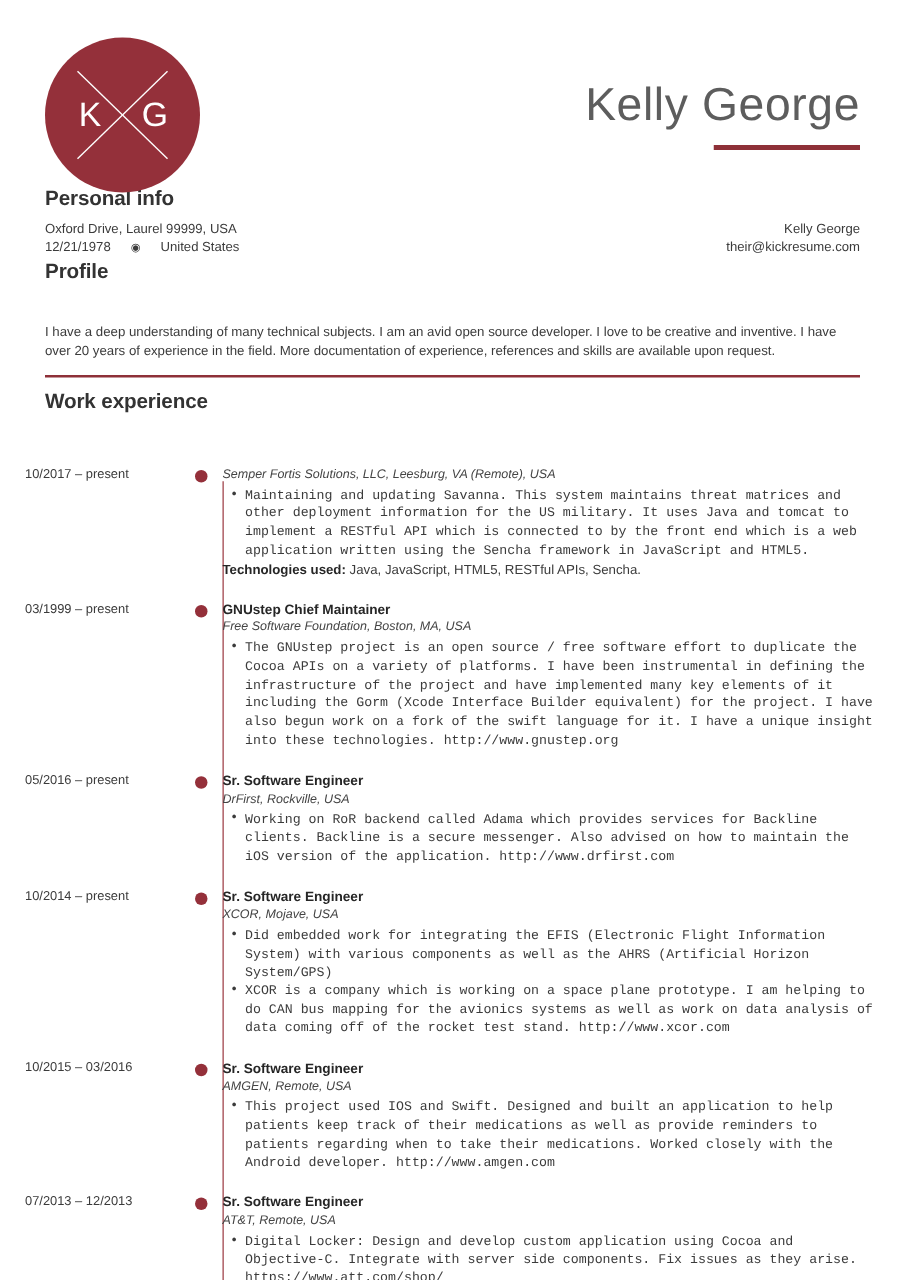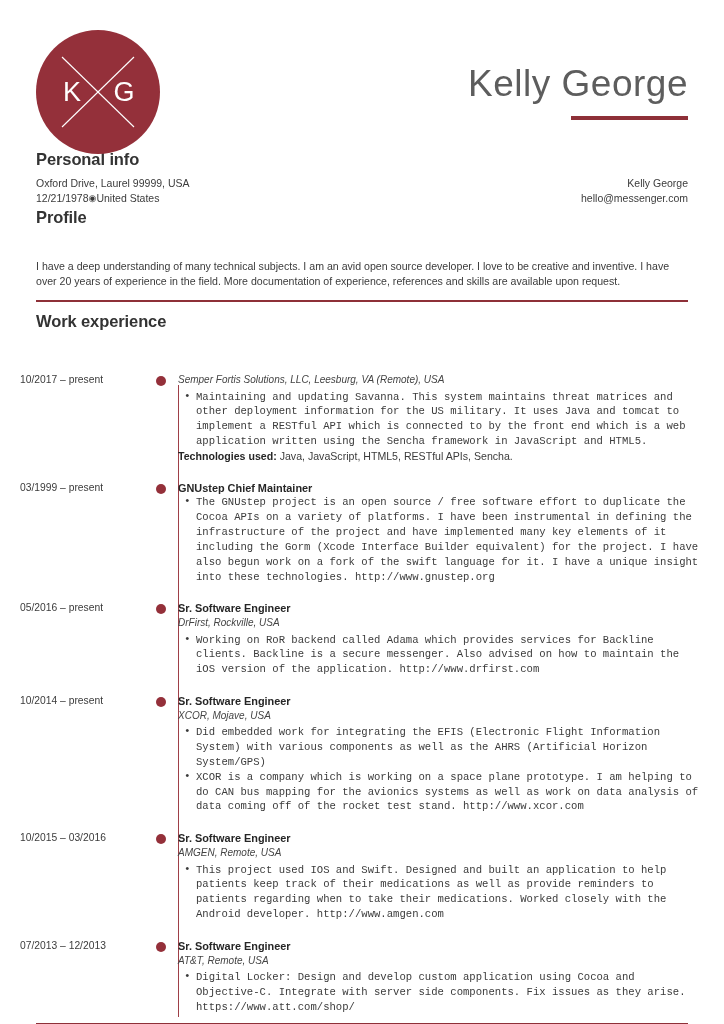--- a/index.html
+++ b/index.html
@@ -102,21 +102,21 @@
     align-items: flex-start;
   }
   .personal-left {
     font-size: 10.5px;
     line-height: 1.45;
     color: #3b3b3b;
   }
   .personal-left .line2 {
     display: flex;
     align-items: center;
-    gap: 0;
+    gap: 16px;
   }
   .sep-dot {
     font-size: 9px;
     line-height: 1;
     color: #3b3b3b;
     position: relative;
     top: -0.5px;
   }
   .personal-right {
     font-size: 10.5px;
@@ -253,21 +253,21 @@
       <div class="personal-left">
         <div>Oxford Drive, Laurel 99999, USA</div>
         <div class="line2">
           <span>12/21/1978</span>
           <span class="sep-dot">◉</span>
           <span>United States</span>
         </div>
       </div>
       <div class="personal-right">
         <div>Kelly George</div>
-        <div>hello@messenger.com</div>
+        <div>their@kickresume.com</div>
       </div>
     </div>
   </div>
 
   <div class="section">
     <h2 class="section-title spaced">Profile</h2>
     <p class="profile-text">I have a deep understanding of many technical subjects. I am an avid open source developer. I love to be creative and inventive. I have over 20 years of experience in the field. More documentation of experience, references and skills are available upon request.</p>
   </div>
 
   <div class="divider"></div>
@@ -292,20 +292,21 @@
             <div class="job-tech"><b>Technologies used:</b> <span>Java, JavaScript, HTML5, RESTful APIs, Sencha.</span></div>
           </div>
         </div>
         <div class="job">
           <div class="job-date">03/1999 – present</div>
           <div class="job-dot-col">
             <div class="job-dot"></div>
           </div>
           <div class="job-body">
             <div class="job-title">GNUstep Chief Maintainer</div>
+            <div class="job-company">Free Software Foundation, Boston, MA, USA</div>
             <ul class="job-bullets">
               <li>The GNUstep project is an open source / free software effort to duplicate the Cocoa APIs on a variety of platforms. I have been instrumental in defining the infrastructure of the project and have implemented many key elements of it including the Gorm (Xcode Interface Builder equivalent) for the project. I have also begun work on a fork of the swift language for it. I have a unique insight into these technologies. http://www.gnustep.org</li>
             </ul>
           </div>
         </div>
         <div class="job">
           <div class="job-date">05/2016 – present</div>
           <div class="job-dot-col">
             <div class="job-dot"></div>
           </div>

